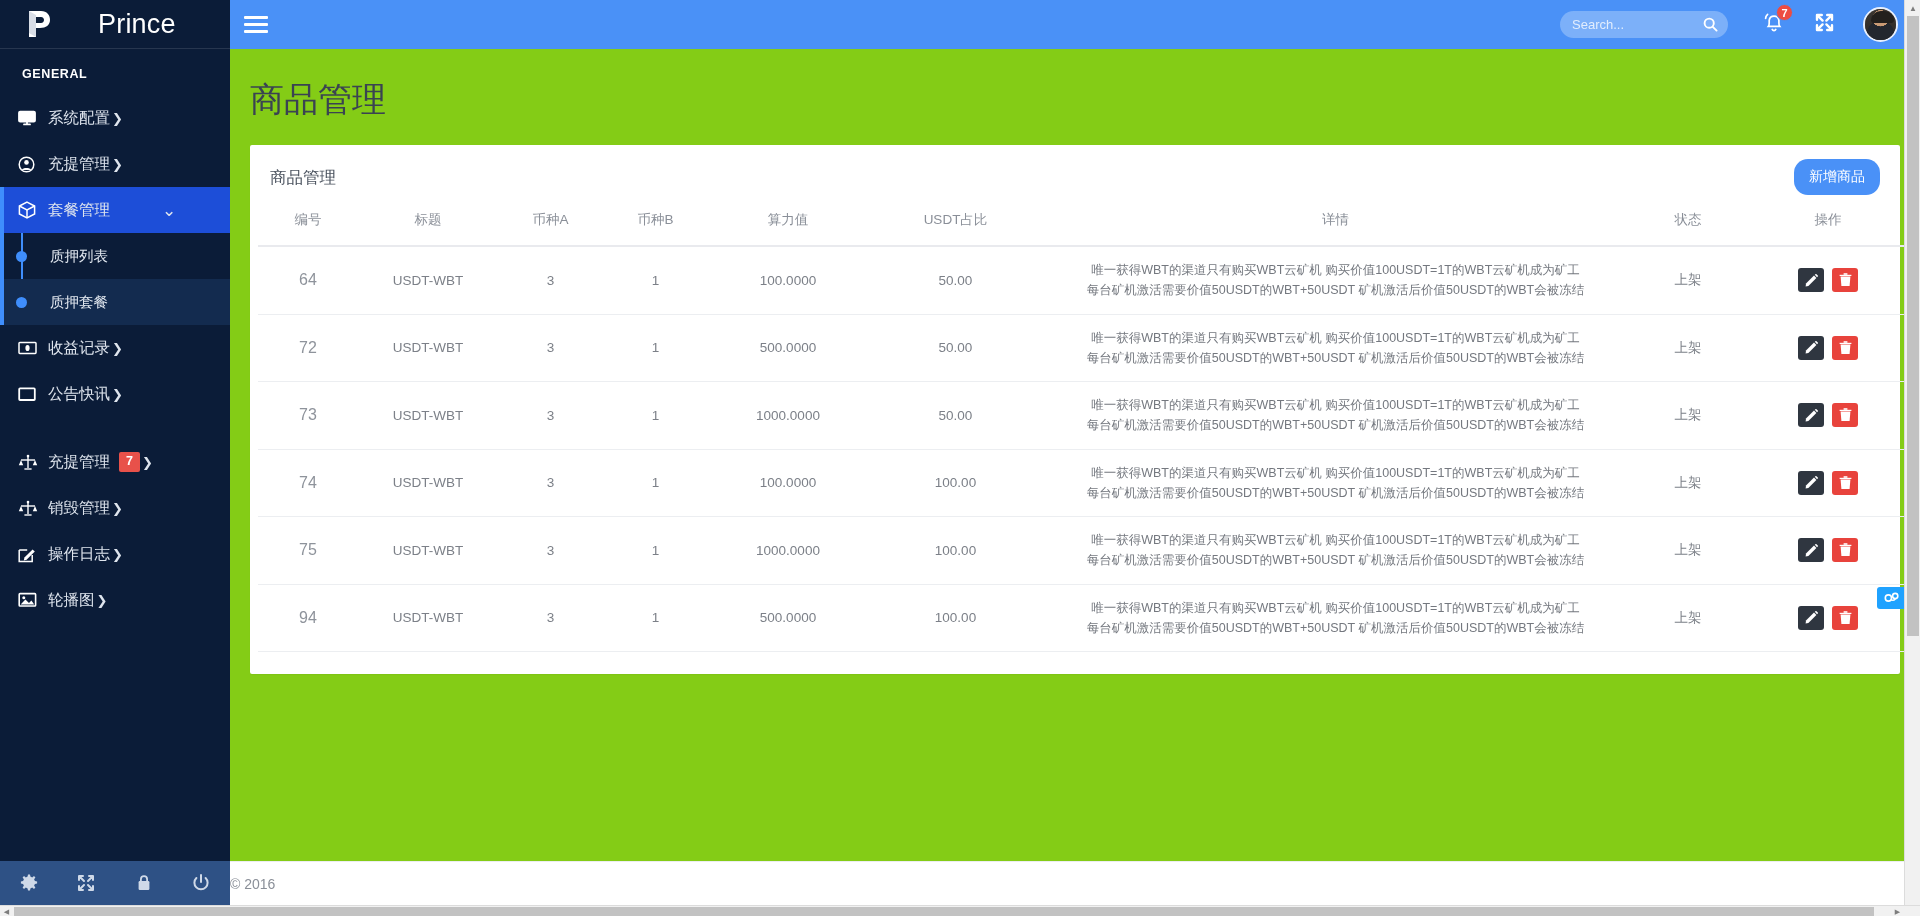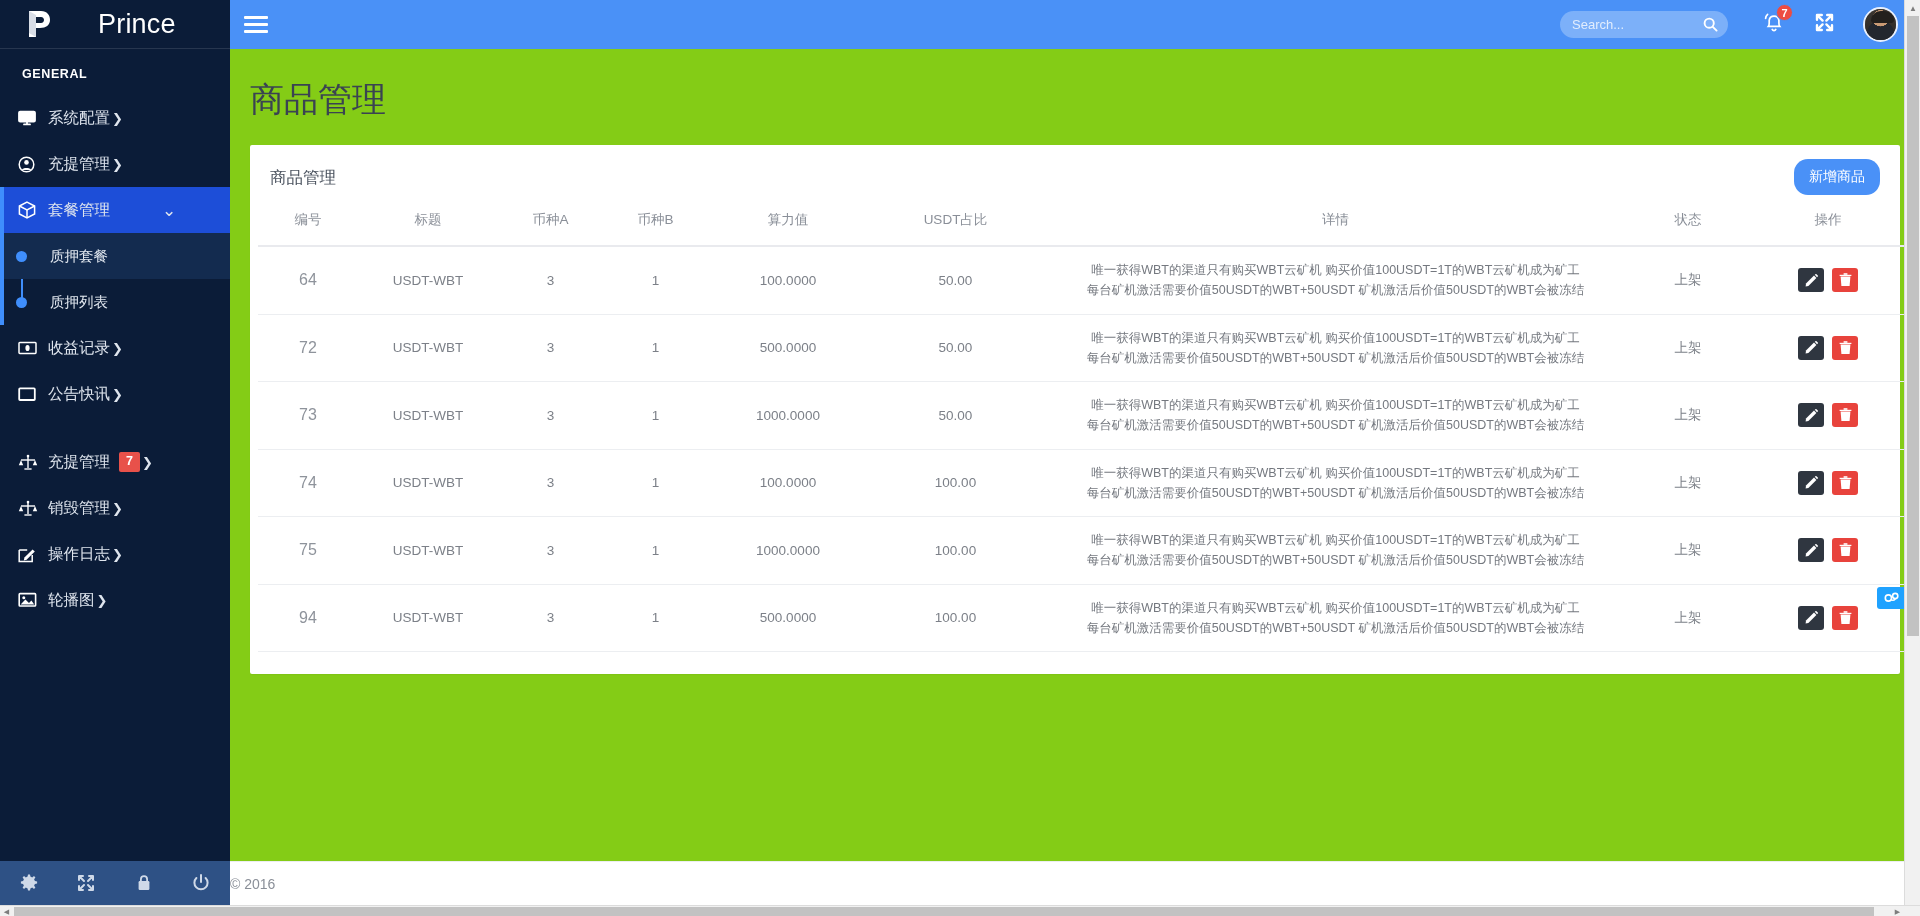--- a/index.html
+++ b/index.html
@@ -351,27 +351,27 @@
         <path d="M1.4 5 L9 8.8 L16.6 5"></path>
         <path d="M9 8.8 L9 16.8"></path>
       </svg>
     </span>
     <span class="label">套餐管理</span>
     <span class="caret" style="margin-left:52px;font-size:17px;">⌄</span>
   </div>
 
   <div class="sub-wrap">
     <span class="sub-line"></span>
+    <div class="sub-item">
+      <span class="sub-dot"></span>
+      <span>质押列表</span>
+    </div>
     <div class="sub-item active">
       <span class="sub-dot"></span>
       <span>质押套餐</span>
-    </div>
-    <div class="sub-item">
-      <span class="sub-dot"></span>
-      <span>质押列表</span>
     </div>
   </div>
 
   <div class="nav-item">
     <span class="ico">
       <svg width="19" height="14" viewBox="0 0 19 14" fill="none" stroke="#fff" stroke-width="1.5">
         <rect x="1" y="1.4" width="17" height="11" rx="0.8"></rect>
         <ellipse cx="9.5" cy="7" rx="2.1" ry="3.1" fill="#fff" stroke="none"></ellipse>
       </svg>
     </span>

